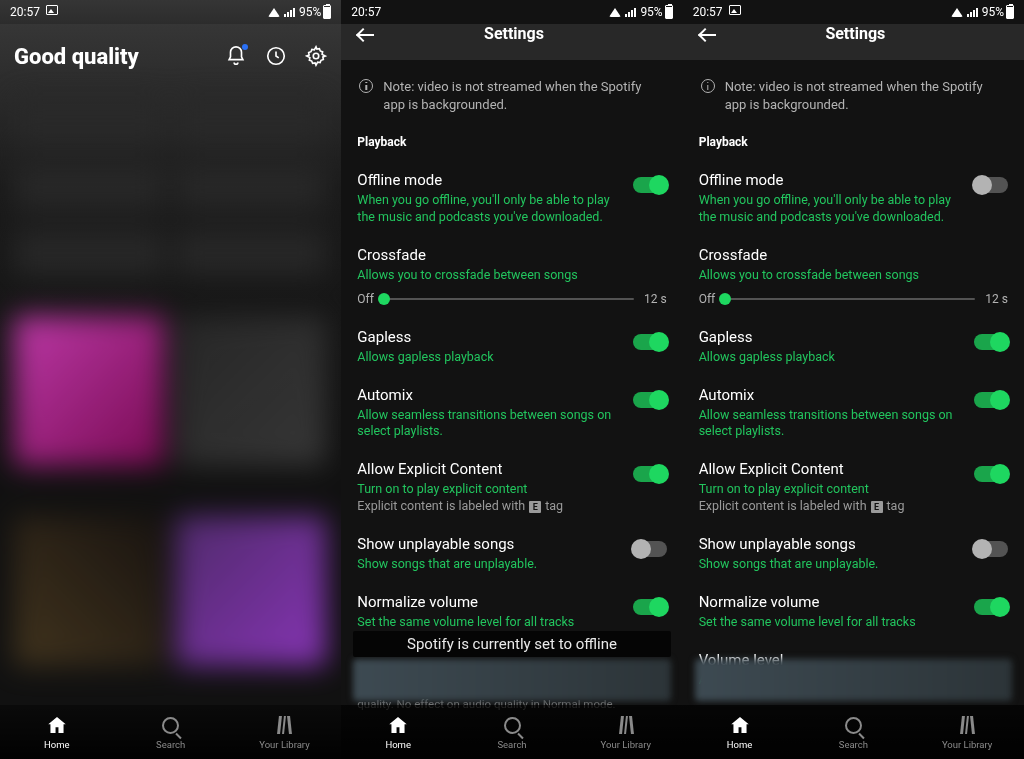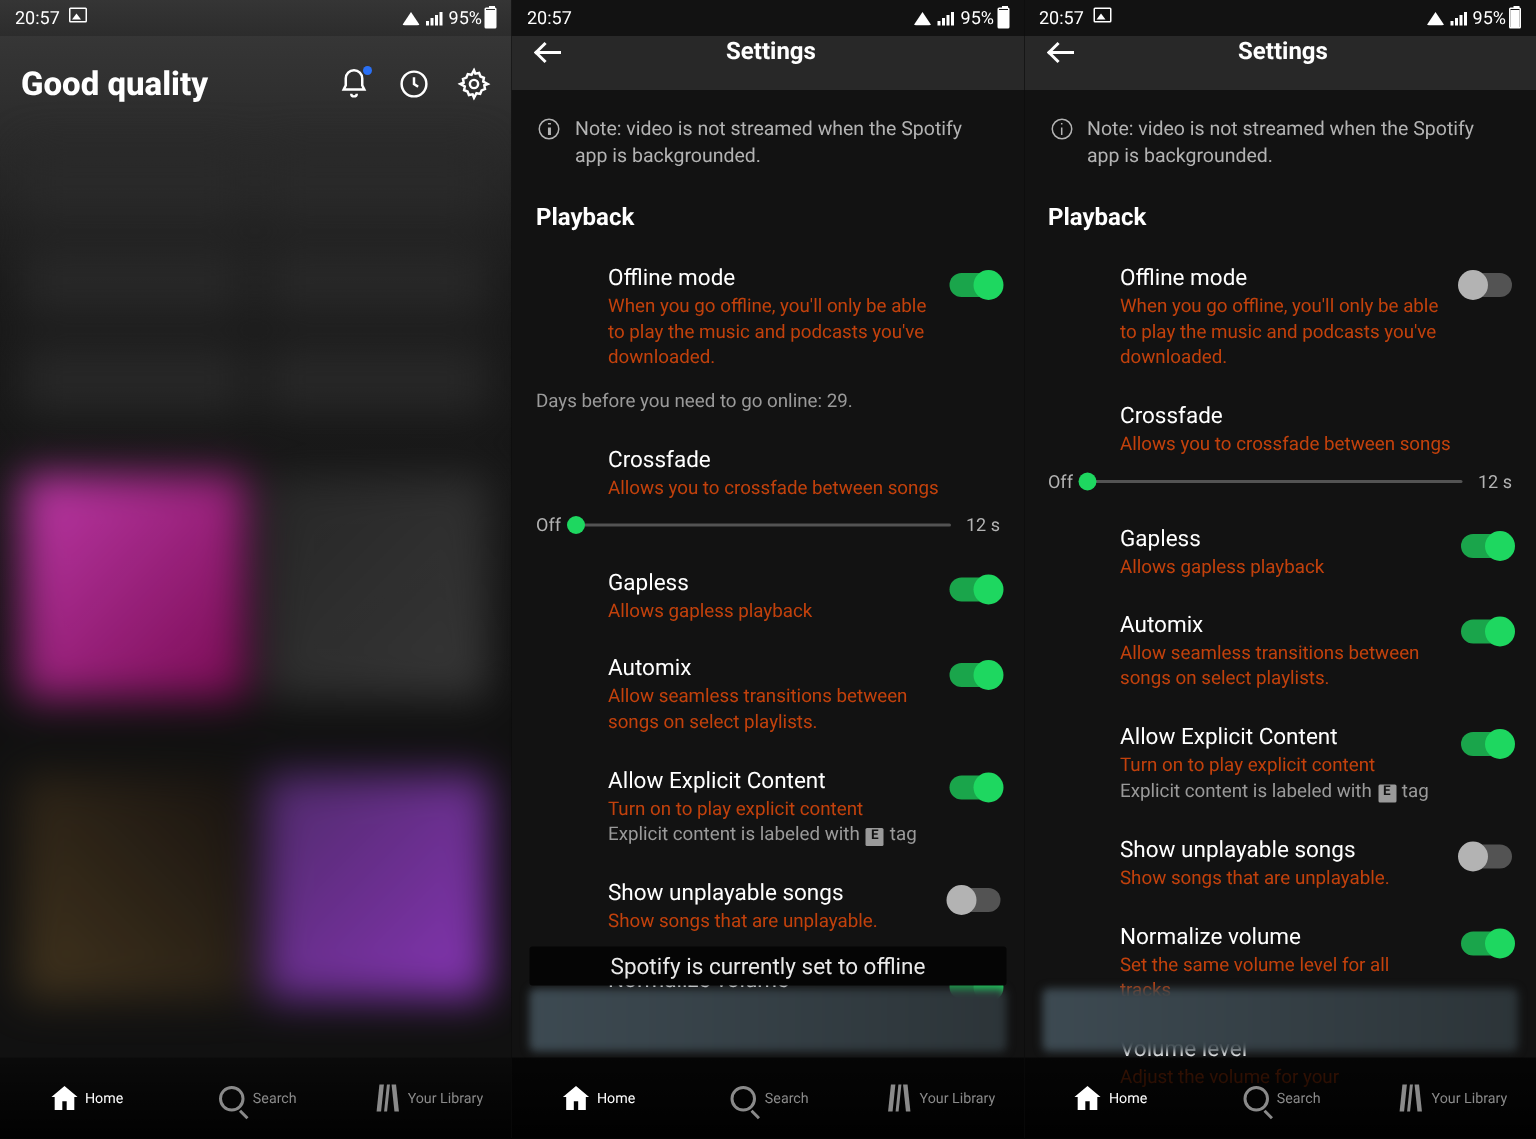--- a/index.html
+++ b/index.html
@@ -52,26 +52,26 @@
   .cover3{background:linear-gradient(45deg,#4a3a20,#1a1410);} 
   .cover4{background:linear-gradient(135deg,#5a2f7a,#9b3bd1);} 
 
   
   .content { flex:1; overflow:hidden; padding: 8px 16px 0 16px; font-size:13px; position:relative; }
   .note-row { display:flex; gap:10px; color:#b3b3b3; padding: 10px 2px 16px 2px; line-height:1.35; }
   .info-icon { flex:0 0 14px; width:14px;height:14px; border:1.4px solid #b3b3b3; border-radius:50%; position:relative; margin-top:1px;}
   .info-icon::before{content:"";position:absolute;left:50%;top:2px;width:1.4px;height:1.4px;background:#b3b3b3;transform:translateX(-50%);}
   .info-icon::after{content:"";position:absolute;left:50%;top:5px;width:1.4px;height:5px;background:#b3b3b3;transform:translateX(-50%);}
   
-  .section-title { font-size:16px; font-weight:700; padding: 6px 0 14px 0; }
+  .section-title { font-size:12px; font-weight:700; padding: 6px 0 14px 0; }
 
   .item { display:flex; align-items:flex-start; justify-content:space-between; gap:14px; padding: 8px 0 12px 0; }
-  .item .txt { flex:1;margin-left:48px; }
+  .item .txt { flex:1; }
   .item .lbl { color:#fff; font-size:15px; margin-bottom:3px; }
-  .item .desc { color:#c2410c; font-size:12.5px; line-height:1.35; }
+  .item .desc { color:#22c55e; font-size:12.5px; line-height:1.35; }
   .item .desc2 { color:#9a9a9a; font-size:12.5px; line-height:1.35; display:flex; align-items:center; gap:4px; flex-wrap:wrap;}
   .e-tag { display:inline-flex; width:12px; height:12px; background:#9a9a9a; color:#121212; font-size:9px; font-weight:700; align-items:center; justify-content:center; border-radius:1px;}
 
   .toggle { width:34px; height:16px; border-radius:10px; position:relative; cursor:pointer; margin-top:6px; flex:0 0 34px;}
   .toggle::after { content:""; position:absolute; top:-2px; width:20px; height:20px; border-radius:50%; transition:.2s; }
   .toggle.on { background:#1aa54b; } .toggle.on::after{ right:-2px; background:#1ed760; }
   .toggle.off { background:#535353; } .toggle.off::after{ left:-2px; background:#b3b3b3; }
 
   .extra-note { color:#9a9a9a; font-size:12.5px; padding-bottom:14px; }
 
@@ -80,21 +80,21 @@
   .thumb { position:absolute; left:0; top:50%; width:12px; height:12px; background:#1ed760; border-radius:50%; transform:translate(-50%,-50%);}
 
   .toast { position:absolute; left:12px; right:12px; bottom:102px; background:#050505; color:#e9e9e9; font-size:15px; text-align:center; padding:4px 0; border-radius:2px; z-index:5;}
   
   .blur-footer { position:absolute; left:12px; right:12px; bottom:58px; height:42px; border-radius:4px; background:linear-gradient(90deg,#3d4a52,#2c3438); filter:blur(3px); z-index:4;}
   .faded-text { color:#7a7a7a; font-size:11.5px; line-height:1.3; padding-top:2px; filter:blur(0.4px);}
 
   
   .nav { position:absolute; bottom:0; left:0; right:0; height:54px; background:linear-gradient(to top, rgba(0,0,0,0.96), rgba(0,0,0,0.7)); display:flex; z-index:10;}
   .panel.home .nav { background:linear-gradient(to top, rgba(0,0,0,0.92), rgba(0,0,0,0.4));}
-  .nav-item { flex:1; display:flex; flex-direction:row; align-items:center; justify-content:center; gap:3px; color:#8a8a8a; font-size:9.5px; cursor:pointer;}
+  .nav-item { flex:1; display:flex; flex-direction:column; align-items:center; justify-content:center; gap:3px; color:#8a8a8a; font-size:9.5px; cursor:pointer;}
   .nav-item.active { color:#fff; }
   .nav-ico { width:22px; height:22px; display:flex; align-items:center; justify-content:center;}
   .nav-home{ width:18px;height:16px; }
   .nav-home path{ fill:currentColor;}
   .nav-search{ width:17px;height:17px; border:2px solid currentColor; border-radius:50%; position:relative;}
   .nav-search::after{content:"";position:absolute; right:-5px; bottom:-5px; width:7px; height:2px; background:currentColor; transform:rotate(45deg);}
   .nav-lib { display:flex; gap:2px; transform:skewX(-6deg);}
   .nav-lib span{ width:2.5px; height:18px; background:currentColor;}
   .nav-lib span:last-child{ width:3px; transform:skewX(12deg) translateX(1px);}
 </style>
@@ -229,21 +229,20 @@
     </div>
     <div class="section-title">Playback</div>
 
     <div class="item">
       <div class="txt">
         <div class="lbl">Offline mode</div>
         <div class="desc">When you go offline, you'll only be able to play the music and podcasts you've downloaded.</div>
       </div>
       <div class="toggle on"></div>
     </div>
-    <div class="extra-note">Days before you need to go online: 29.</div>
 
     <div class="item" style="padding-bottom:4px">
       <div class="txt">
         <div class="lbl">Crossfade</div>
         <div class="desc">Allows you to crossfade between songs</div>
       </div>
     </div>
     <div class="slider-row">
       <span>Off</span>
       <div class="slider-track">

